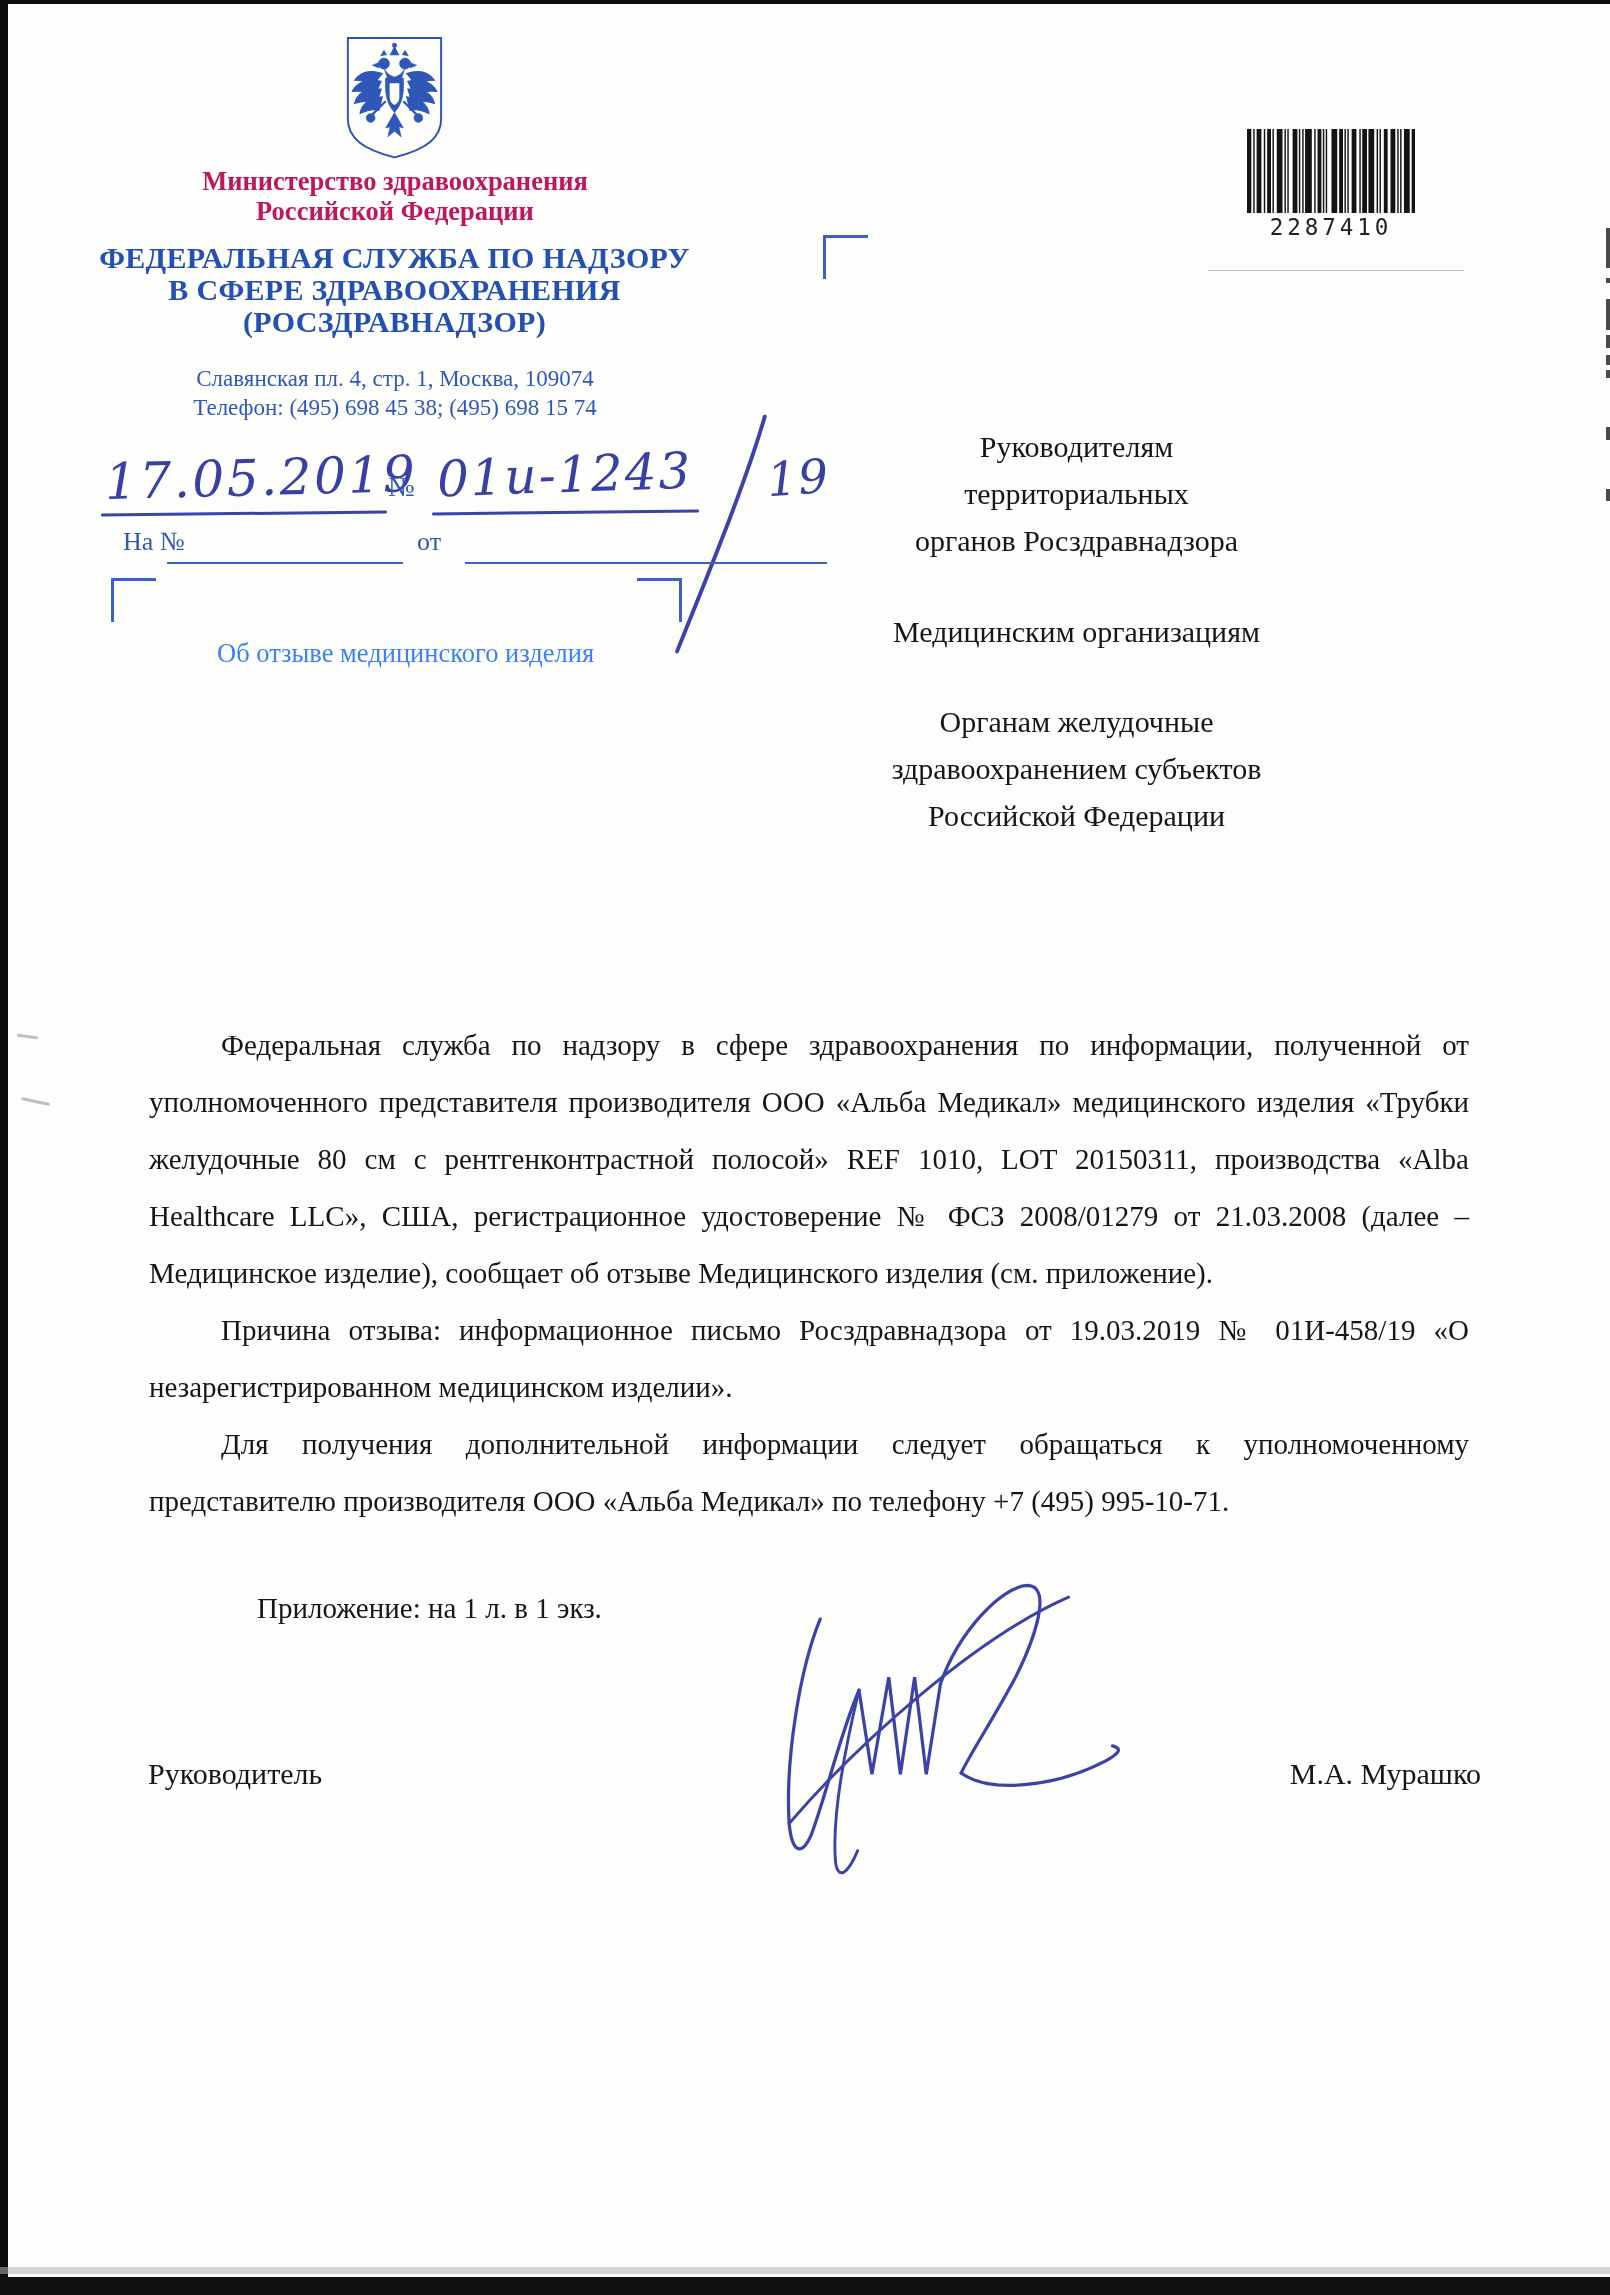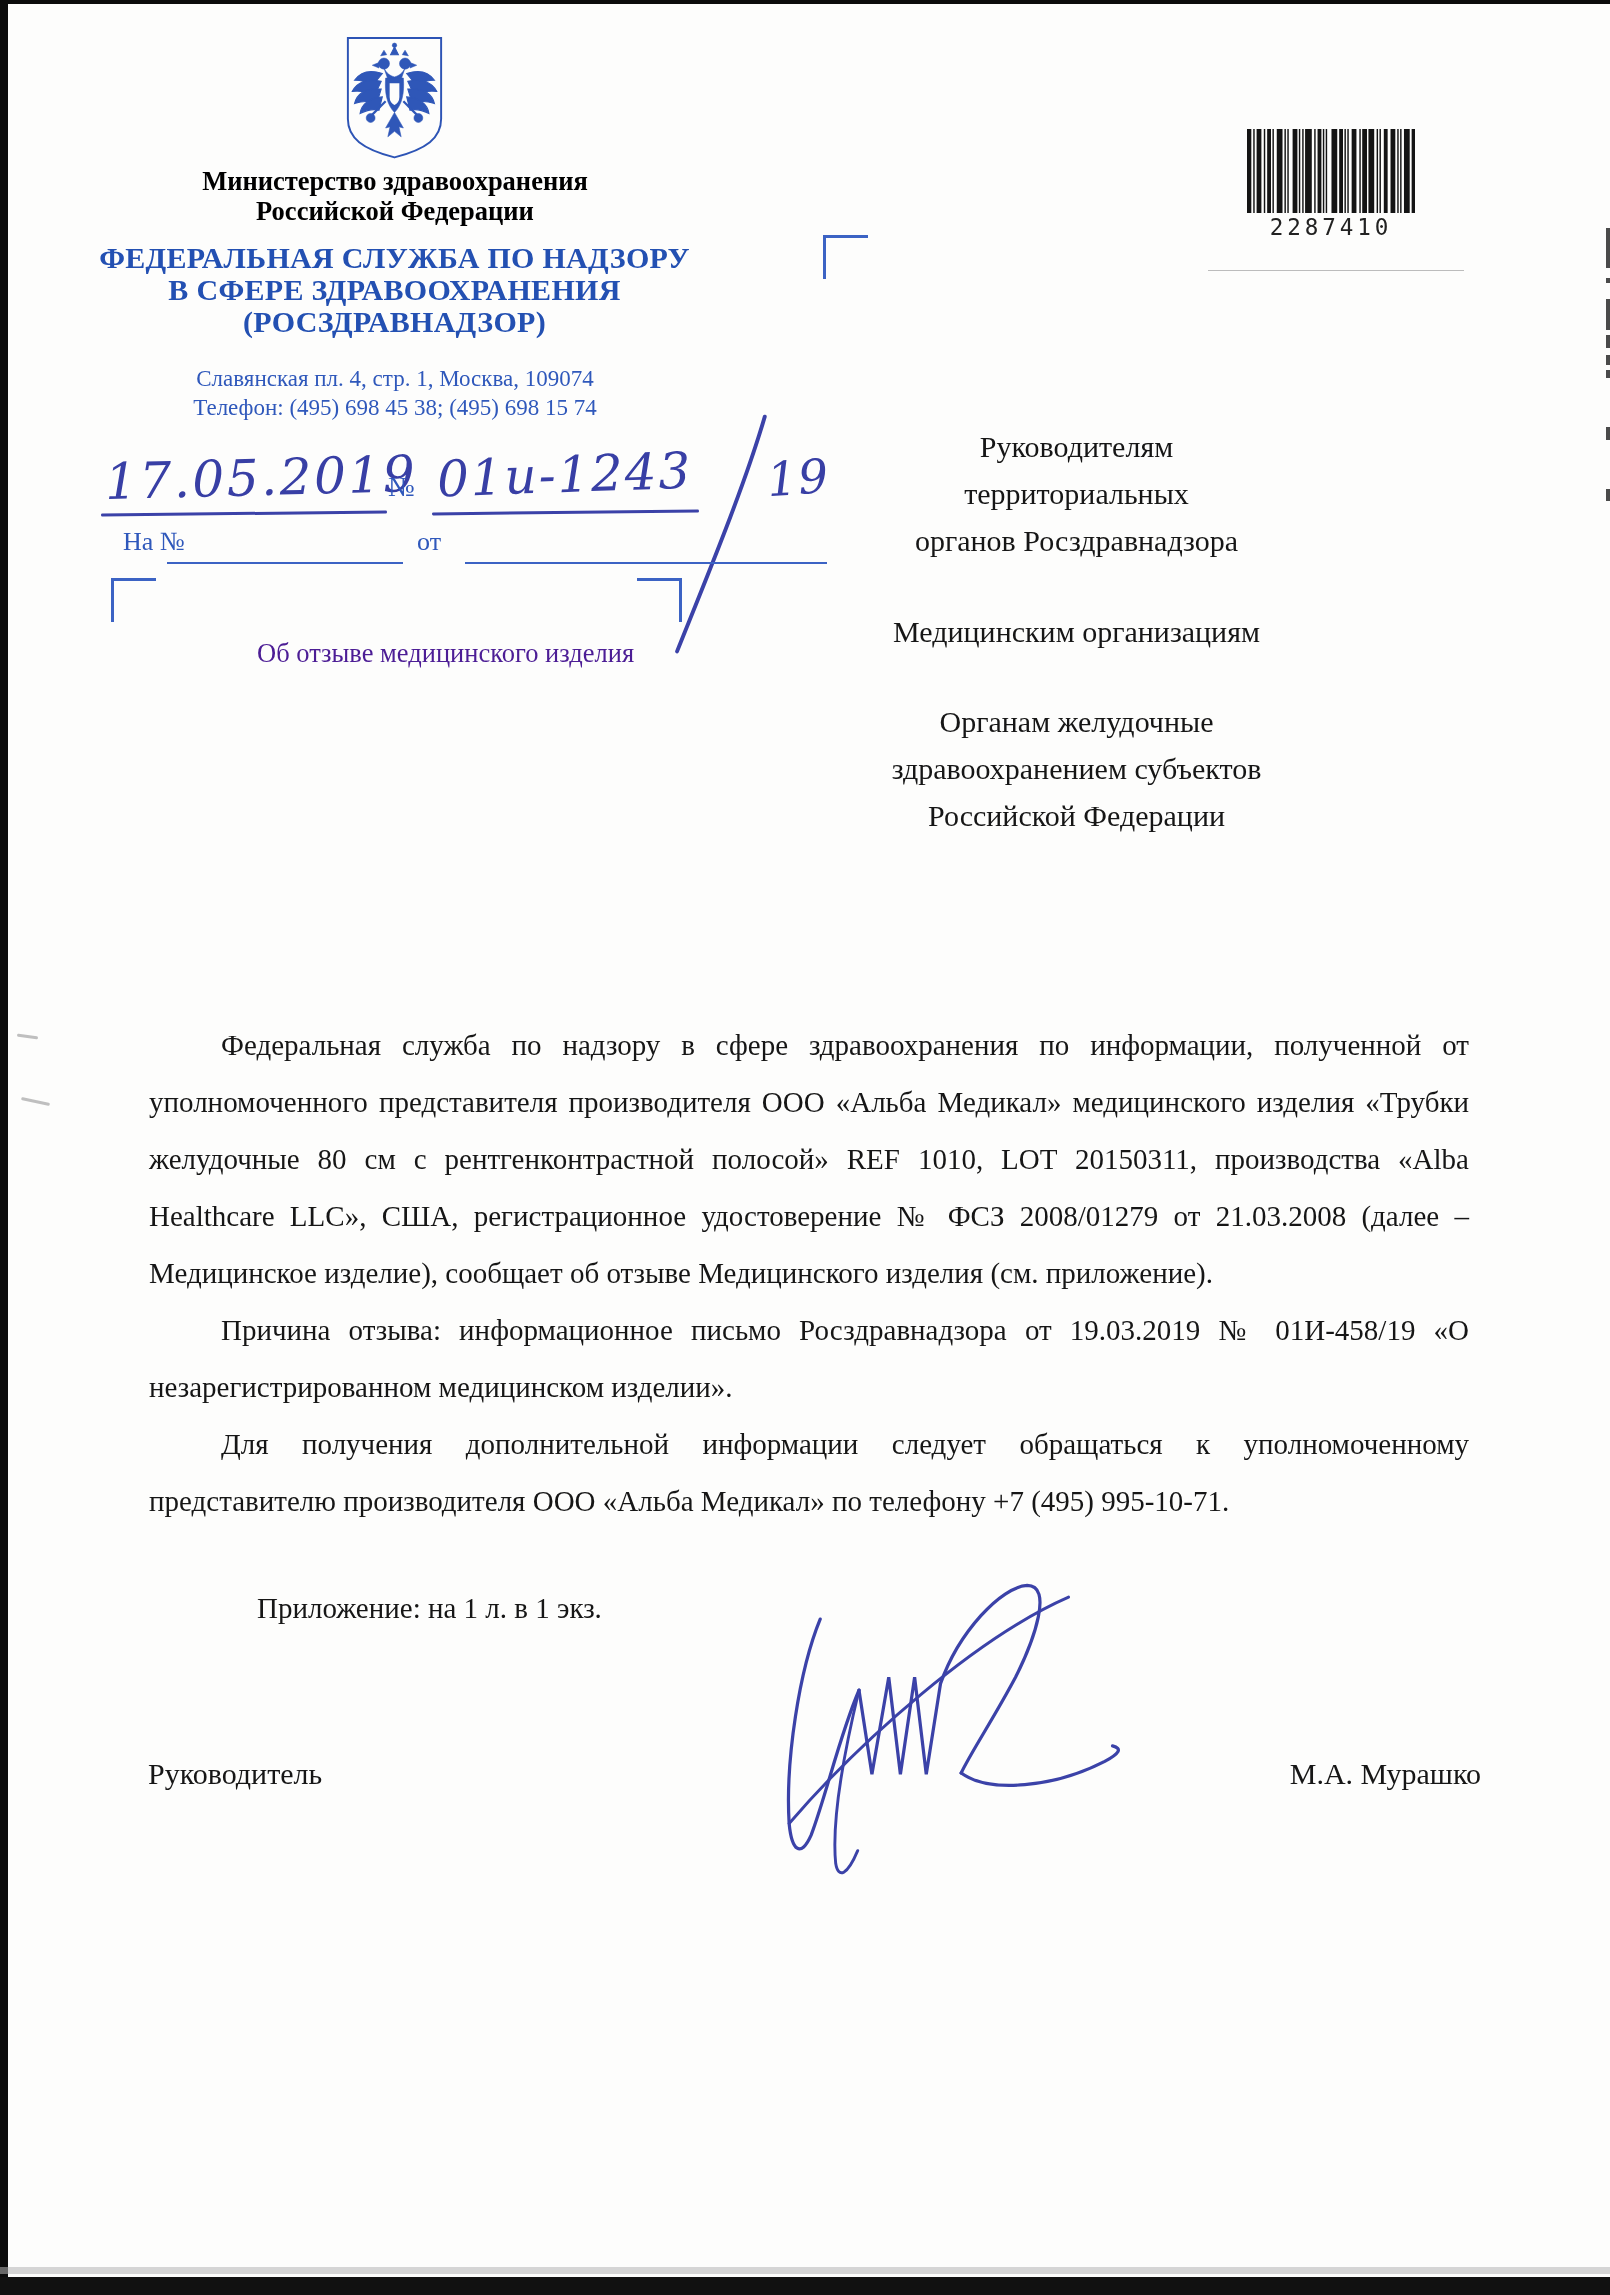--- a/index.html
+++ b/index.html
@@ -14,21 +14,21 @@
   
   .edge-left{position:absolute;left:0;top:0;width:8.4px;height:2295px;background:#0c0c0c;}
   .edge-top{position:absolute;left:0;top:0;width:1611px;height:3.9px;background:#0c0c0c;}
   .edge-bottom{position:absolute;left:0;top:2277px;width:1611px;height:18px;background:#111;}
   .edge-bottom-smudge{position:absolute;left:0;top:2267px;width:1611px;height:6.5px;background:#b5b5b5;opacity:.55;}
   .edge-dash{position:absolute;width:3.9px;background:#4a4a4a;left:1606px;}
   .margin-mark{position:absolute;background:#bfbfbf;border-radius:1.3px;}
   .barcode-underline{position:absolute;left:1208px;top:270px;width:256px;height:1.3px;background:#bcbcbc;}
   .emblem{position:absolute;left:339px;top:34px;width:111px;height:128px;}
   .ministry{position:absolute;left:91px;top:166px;width:608px;text-align:center;
-    font-size:26.5px;line-height:30px;font-weight:bold;color:#000000;}
+    font-size:26.5px;line-height:30px;font-weight:bold;color:#be185d;}
   .service{position:absolute;left:71px;top:242px;width:647px;text-align:center;
     font-size:30px;line-height:32px;font-weight:bold;color:#2350b2;letter-spacing:0.3px;}
   .addr{position:absolute;left:91px;top:364px;width:608px;text-align:center;
     font-size:23px;line-height:29px;color:#2f58bb;}
   
   .barcode{position:absolute;left:1247px;top:129px;width:168px;height:84px;}
   .barcode-digits{position:absolute;left:1234px;top:214px;width:194px;text-align:center;
     font-family:"DejaVu Sans Mono","Liberation Mono",monospace;font-size:22.6px;color:#222;letter-spacing:3.9px;}
   
   .hand{font-style:italic;color:#383fa5;font-family:"DejaVu Serif","Liberation Serif",serif;}
@@ -45,21 +45,21 @@
   .l-reply2{left:465px;top:562px;width:362px;}
   .slash-svg{position:absolute;left:659px;top:411px;width:129px;height:246px;}
   
   .bracket{position:absolute;}
   .bracket .h,.bracket .v{position:absolute;background:#3c63c4;}
   .bracket .h{height:2.6px;width:45px;top:0;}
   .bracket .v{width:2.6px;height:44px;top:0;}
   .br-tl .h{left:0;} .br-tl .v{left:0;}
   .br-tr .h{right:0;} .br-tr .v{right:0;}
   
-  .subject{position:absolute;left:217px;top:638px;font-size:26.5px;color:#4c1d95;margin-left:40px;}
+  .subject{position:absolute;left:217px;top:638px;font-size:26.5px;color:#3b82f6;}
   
   .addressees{position:absolute;left:805px;width:543px;text-align:center;
     font-size:30px;line-height:47px;color:#161616;}
   .g1{top:285px;} .g2{top:423px;} .g3{top:608px;} .g4{top:698px;}
   
   .body-text{position:absolute;left:149px;top:1017px;width:1320px;
     font-size:29px;line-height:57px;text-align:justify;color:#161616;}
   .body-text p{margin:0;text-indent:72px;}
   .attachment{position:absolute;left:257px;top:1592px;font-size:29px;color:#161616;}
   

